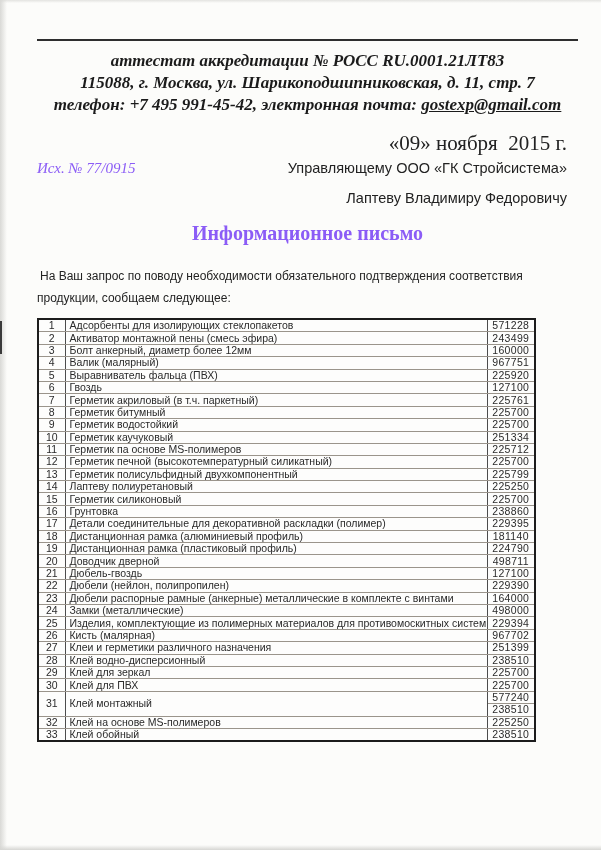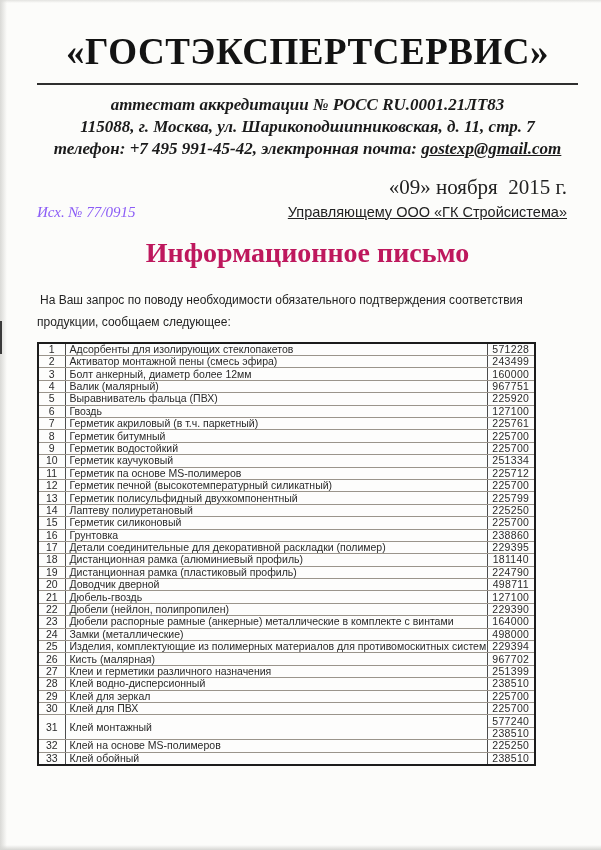--- a/index.html
+++ b/index.html
@@ -49,30 +49,30 @@
   .meta-date {
     font-family:"Liberation Serif", serif;
     font-size:21px;
     text-align:right;
     margin-top:15px;
     white-space:pre;
     color:#222;
   }
   .meta-row { display:flex; justify-content:space-between; align-items:baseline; margin-top:4px; }
   .ref { font-family:"Liberation Serif", serif; font-style:italic; font-size:15px; color:#8b5cf6; }
-  .org { font-size:14.5px; color:#222;text-decoration:underline; }
+  .org { font-size:14.5px; color:#222; }
   .recipient-name { text-align:right; margin-top:13px; font-size:14.5px; color:#222; }
 
   .letter-title {
     font-family:"Liberation Serif", serif;
     font-weight:bold;
-    font-size:28px;
+    font-size:20px;
     text-align:center;
     margin:16px 0 0 0;
-    color:#be185d;
+    color:#8b5cf6;
   }
   .intro {
     font-size:12px;
     line-height:22px;
     margin:20px 0 0 0;
     text-indent:3px;
     color:#232323;
   }
 
   table.products {
@@ -102,35 +102,35 @@
 </head>
 <body>
 
 <div class="page">
   <div class="edge-top"></div>
   <div class="edge-left"></div>
   <div class="edge-bottom"></div>
   <div class="smudge"></div>
 
   <div>
-    <h1 class="company">«ГОСТЭКСПЕРТСЕРВИС»</h1>
     <div class="rule"></div>
     <div class="lh-block">
       <div class="lh">аттестат аккредитации № РОСС RU.0001.21ЛТ83</div>
       <div class="lh">115088, г. Москва, ул. Шарикоподшипниковская, д. 11, стр. 7</div>
       <div class="lh"><span>телефон: +7 495 991-45-42, электронная почта: </span><span class="email">gostexp@gmail.com</span></div>
     </div>
   </div>
 
   <div class="meta">
     <div class="meta-date">«09» ноября  2015 г.</div>
     <div class="meta-row">
       <span class="ref">Исх. № 77/0915</span>
       <span class="org">Управляющему ООО «ГК Стройсистема»</span>
     </div>
+    <div class="recipient-name">Лаптеву Владимиру Федоровичу</div>
   </div>
 
   <h2 class="letter-title">Информационное письмо</h2>
 
   <p class="intro">На Ваш запрос по поводу необходимости обязательного подтверждения соответствия продукции, сообщаем следующее:</p>
 
   <table class="products">
     <colgroup>
       <col style="width:27px">
       <col style="width:422px">

